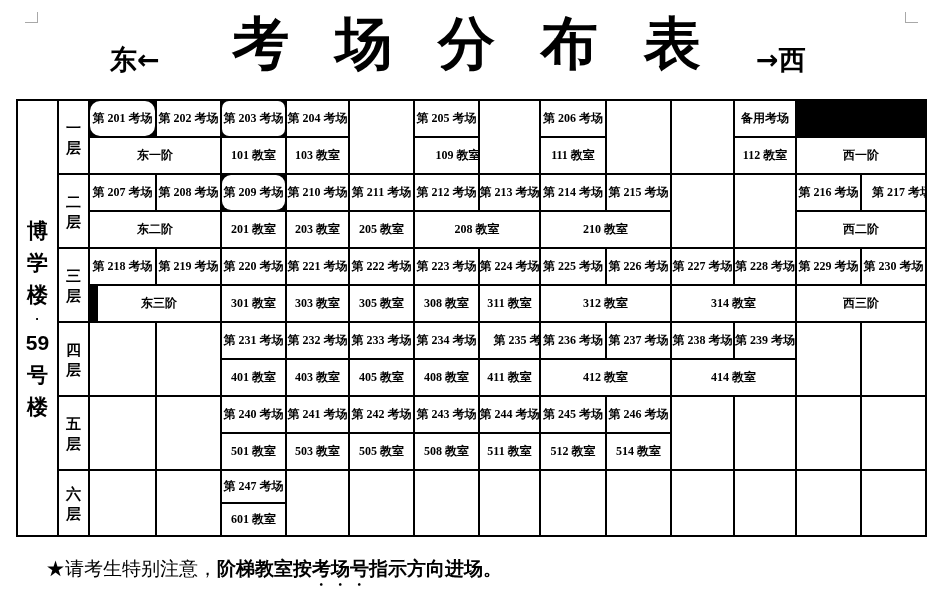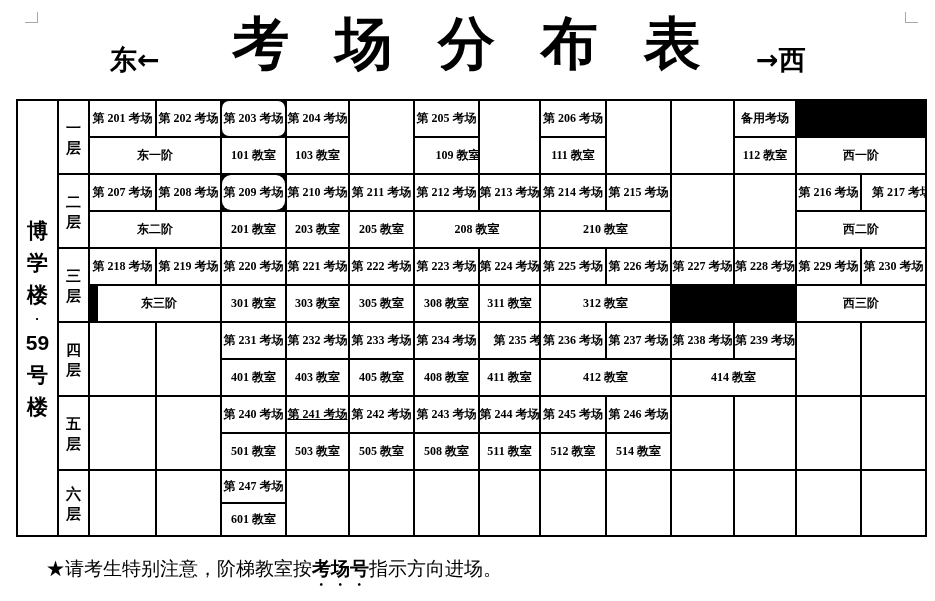--- a/index.html
+++ b/index.html
@@ -38,21 +38,21 @@
     font-family:"Liberation Sans","DejaVu Sans",sans-serif; font-size:21px; font-weight:900; line-height:1;
   }
   .bcell .dot { font-size:13px; line-height:5px; }
   .fcell {
     flex-direction:column; justify-content:center; gap:5px;
     font-family:"Liberation Sans","DejaVu Sans",sans-serif; font-size:15px; font-weight:900; line-height:1;
   }
 
   
   .notice { position:absolute; left:46px; top:556px; font-size:19px; white-space:nowrap; }
-  .notice .bold { font-weight:normal; }
+  .notice .bold { font-weight:bold; }
   .notice .emph {
     font-weight:bold;
     -webkit-text-emphasis:filled dot #000; text-emphasis:filled dot #000;
     -webkit-text-emphasis-position:under; text-emphasis-position:under right;
   }
 </style>
 </head>
 <body>
 
 <div class="page">
@@ -73,21 +73,21 @@
         <span>楼</span>
         <span class="dot">·</span>
         <span>59</span>
         <span>号</span>
         <span>楼</span>
       </div>
       <div class="cell fcell" style="grid-area: 1 / 2 / span 2;">
         <span>一</span>
         <span>层</span>
       </div>
-      <div class="cell dcell" style="grid-area: 1 / 3;">第 201 考场</div>
+      <div class="cell dcell" style="grid-area: 1 / 3; border-radius: 10px;">第 201 考场</div>
       <div class="cell dcell" style="grid-area: 1 / 4;">第 202 考场</div>
       <div class="cell dcell" style="grid-area: 1 / 5; border-radius: 7px;">第 203 考场</div>
       <div class="cell dcell" style="grid-area: 1 / 6;">第 204 考场</div>
       <div class="cell dcell" style="grid-area: 1 / 7 / span 2;"></div>
       <div class="cell dcell" style="grid-area: 1 / 8;">第 205 考场</div>
       <div class="cell dcell" style="grid-area: 1 / 9 / span 2;"></div>
       <div class="cell dcell" style="grid-area: 1 / 10;">第 206 考场</div>
       <div class="cell dcell" style="grid-area: 1 / 11 / span 2;"></div>
       <div class="cell dcell" style="grid-area: 1 / 12 / span 2;"></div>
       <div class="cell dcell" style="grid-area: 1 / 13;">备用考场</div>
@@ -139,20 +139,21 @@
       <div class="cell dcell" style="grid-area: 5 / 13;">第 228 考场</div>
       <div class="cell dcell" style="grid-area: 5 / 14;">第 229 考场</div>
       <div class="cell dcell" style="grid-area: 5 / 15;">第 230 考场</div>
       <div class="cell dcell" style="grid-area: 6 / 3 / auto / span 2; margin-left: 8px;">东三阶</div>
       <div class="cell dcell" style="grid-area: 6 / 5;">301 教室</div>
       <div class="cell dcell" style="grid-area: 6 / 6;">303 教室</div>
       <div class="cell dcell" style="grid-area: 6 / 7;">305 教室</div>
       <div class="cell dcell" style="grid-area: 6 / 8;">308 教室</div>
       <div class="cell dcell" style="grid-area: 6 / 9;">311 教室</div>
       <div class="cell dcell" style="grid-area: 6 / 10 / auto / span 2;">312 教室</div>
+      <div class="cell dcell" style="grid-area: 6 / 12 / auto / span 2;">314 教室</div>
       <div class="cell dcell" style="grid-area: 6 / 14 / auto / span 2;">西三阶</div>
       <div class="cell fcell" style="grid-area: 7 / 2 / span 2;">
         <span>四</span>
         <span>层</span>
       </div>
       <div class="cell dcell" style="grid-area: 7 / 3 / span 2;"></div>
       <div class="cell dcell" style="grid-area: 7 / 4 / span 2;"></div>
       <div class="cell dcell" style="grid-area: 7 / 5;">第 231 考场</div>
       <div class="cell dcell" style="grid-area: 7 / 6;">第 232 考场</div>
       <div class="cell dcell" style="grid-area: 7 / 7;">第 233 考场</div>
@@ -171,21 +172,21 @@
       <div class="cell dcell" style="grid-area: 8 / 9;">411 教室</div>
       <div class="cell dcell" style="grid-area: 8 / 10 / auto / span 2;">412 教室</div>
       <div class="cell dcell" style="grid-area: 8 / 12 / auto / span 2;">414 教室</div>
       <div class="cell fcell" style="grid-area: 9 / 2 / span 2;">
         <span>五</span>
         <span>层</span>
       </div>
       <div class="cell dcell" style="grid-area: 9 / 3 / span 2;"></div>
       <div class="cell dcell" style="grid-area: 9 / 4 / span 2;"></div>
       <div class="cell dcell" style="grid-area: 9 / 5;">第 240 考场</div>
-      <div class="cell dcell" style="grid-area: 9 / 6; text-decoration: underline;">第 241 考场</div>
+      <div class="cell dcell" style="grid-area: 9 / 6;">第 241 考场</div>
       <div class="cell dcell" style="grid-area: 9 / 7;">第 242 考场</div>
       <div class="cell dcell" style="grid-area: 9 / 8;">第 243 考场</div>
       <div class="cell dcell" style="grid-area: 9 / 9;">第 244 考场</div>
       <div class="cell dcell" style="grid-area: 9 / 10;">第 245 考场</div>
       <div class="cell dcell" style="grid-area: 9 / 11;">第 246 考场</div>
       <div class="cell dcell" style="grid-area: 9 / 12 / span 2;"></div>
       <div class="cell dcell" style="grid-area: 9 / 13 / span 2;"></div>
       <div class="cell dcell" style="grid-area: 9 / 14 / span 2;"></div>
       <div class="cell dcell" style="grid-area: 9 / 15 / span 2;"></div>
       <div class="cell dcell" style="grid-area: 10 / 5;">501 教室</div>

